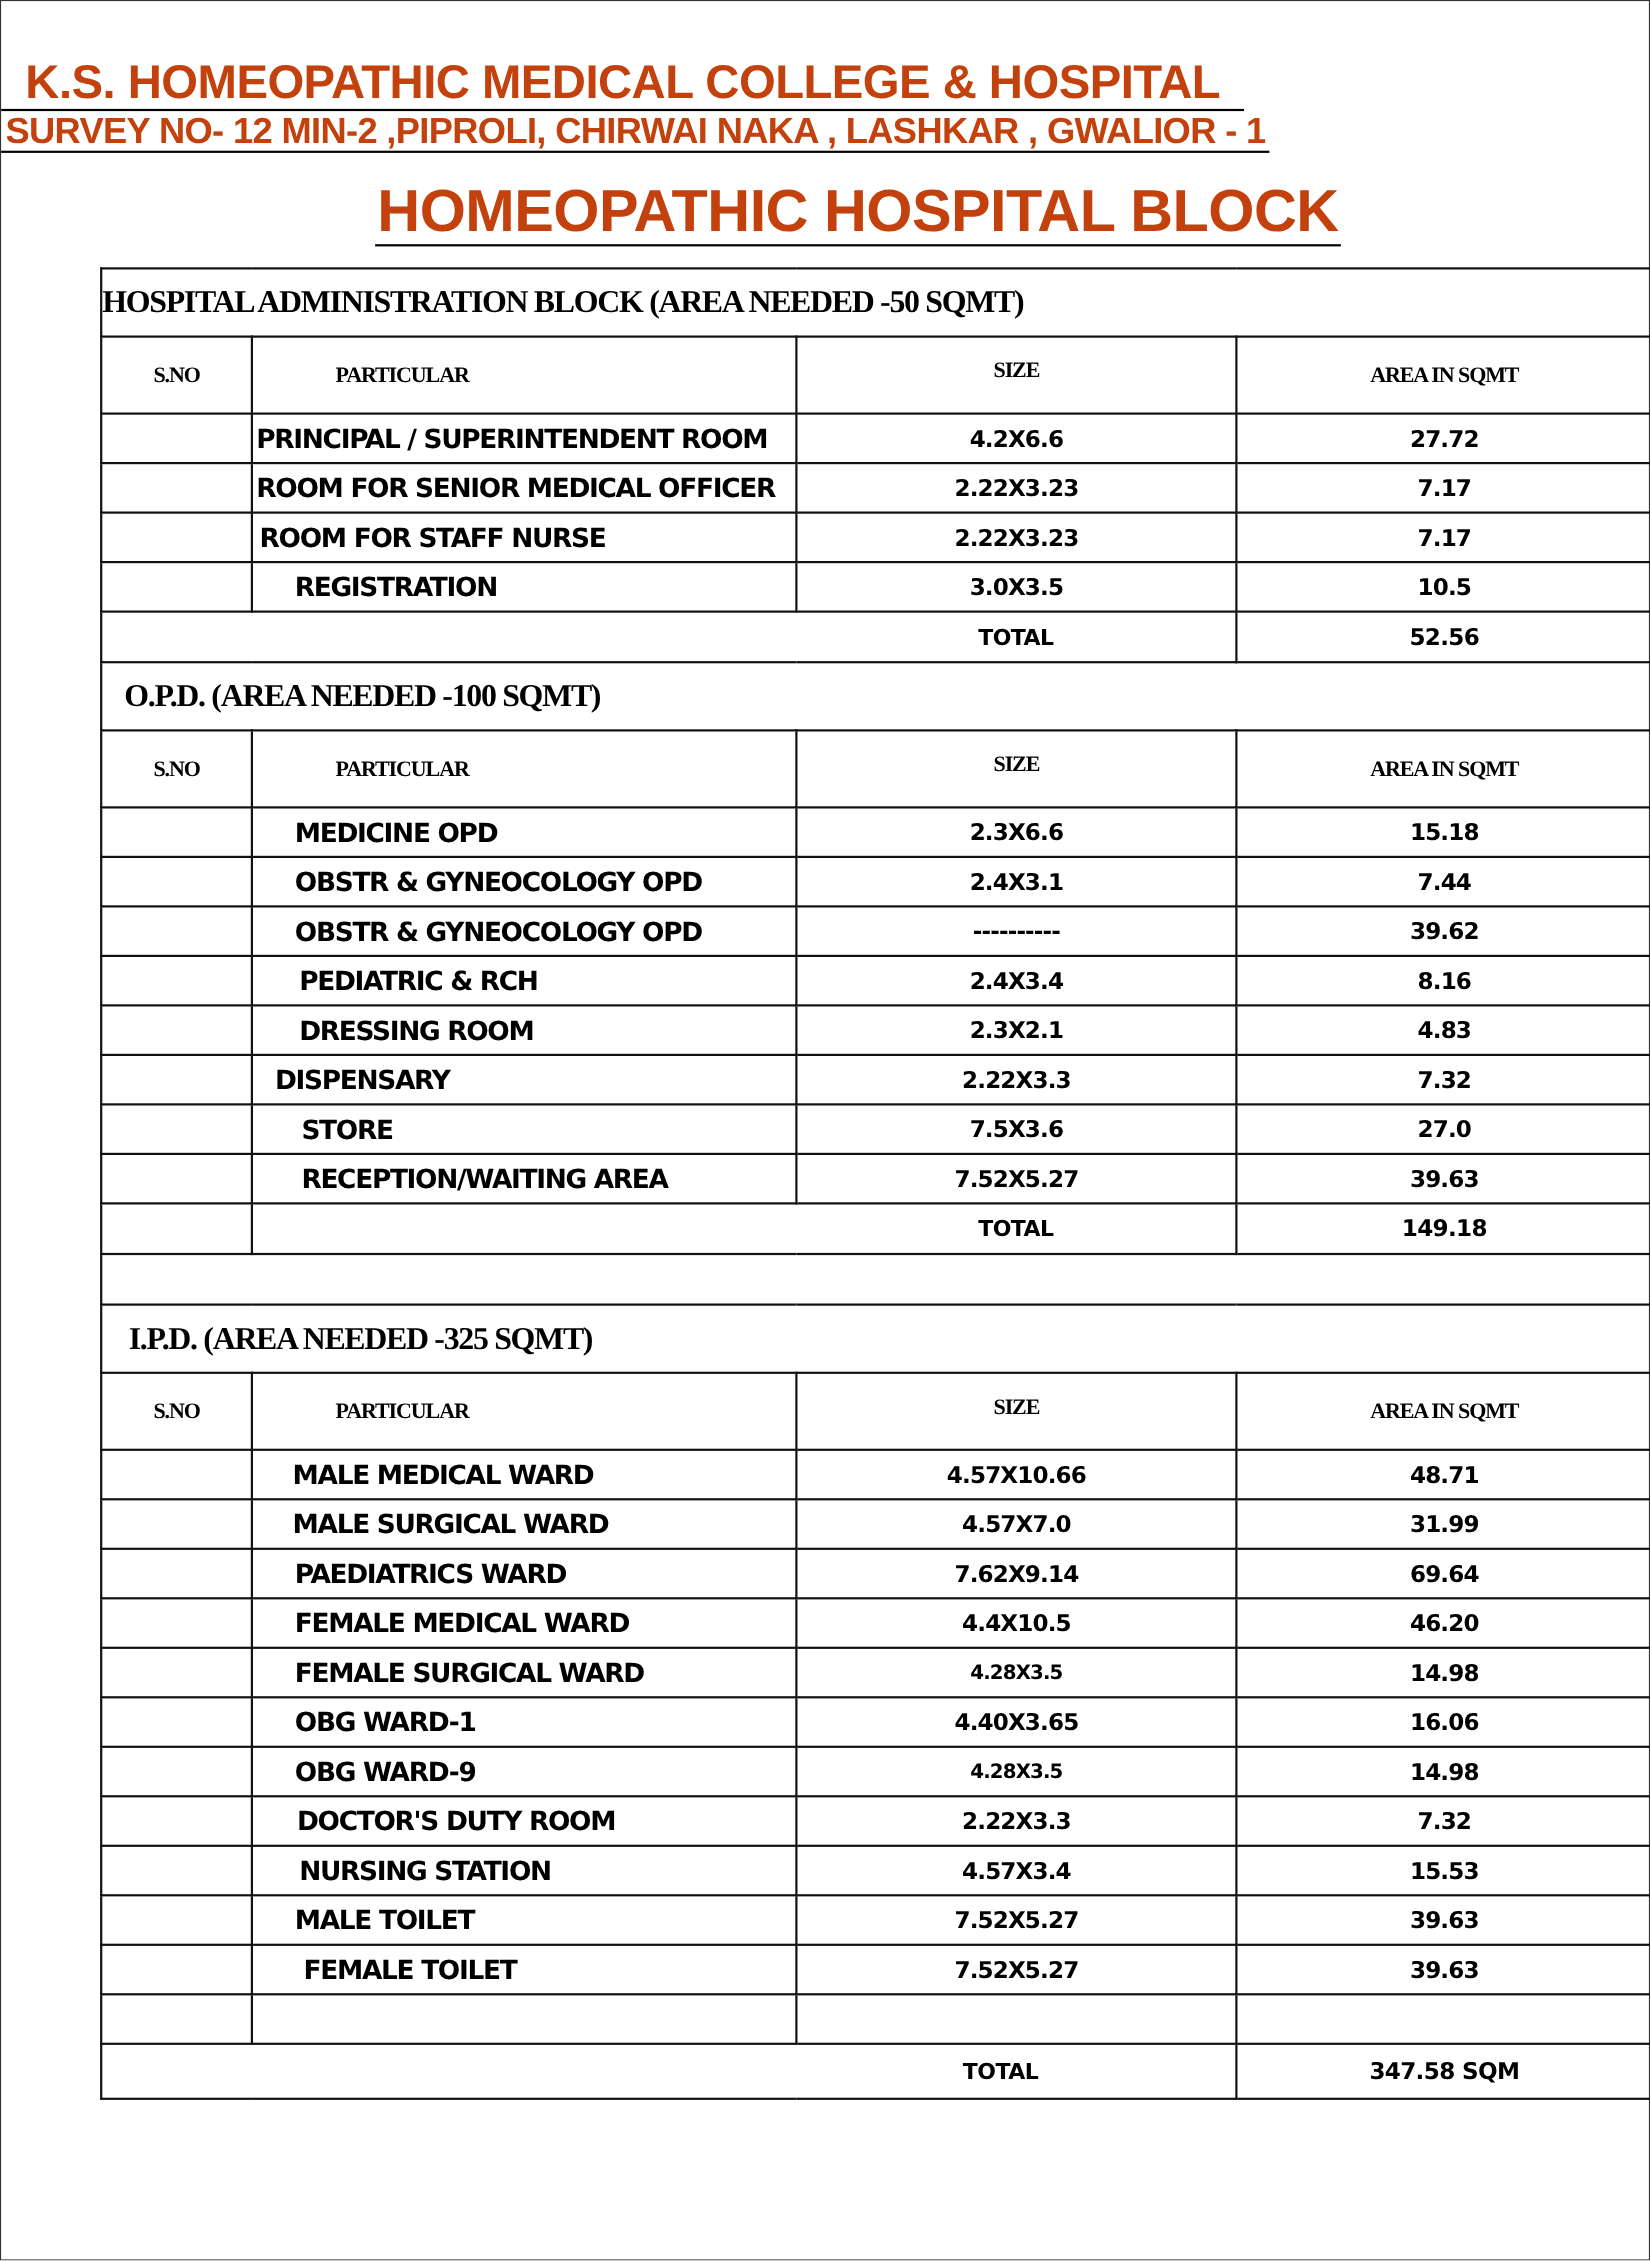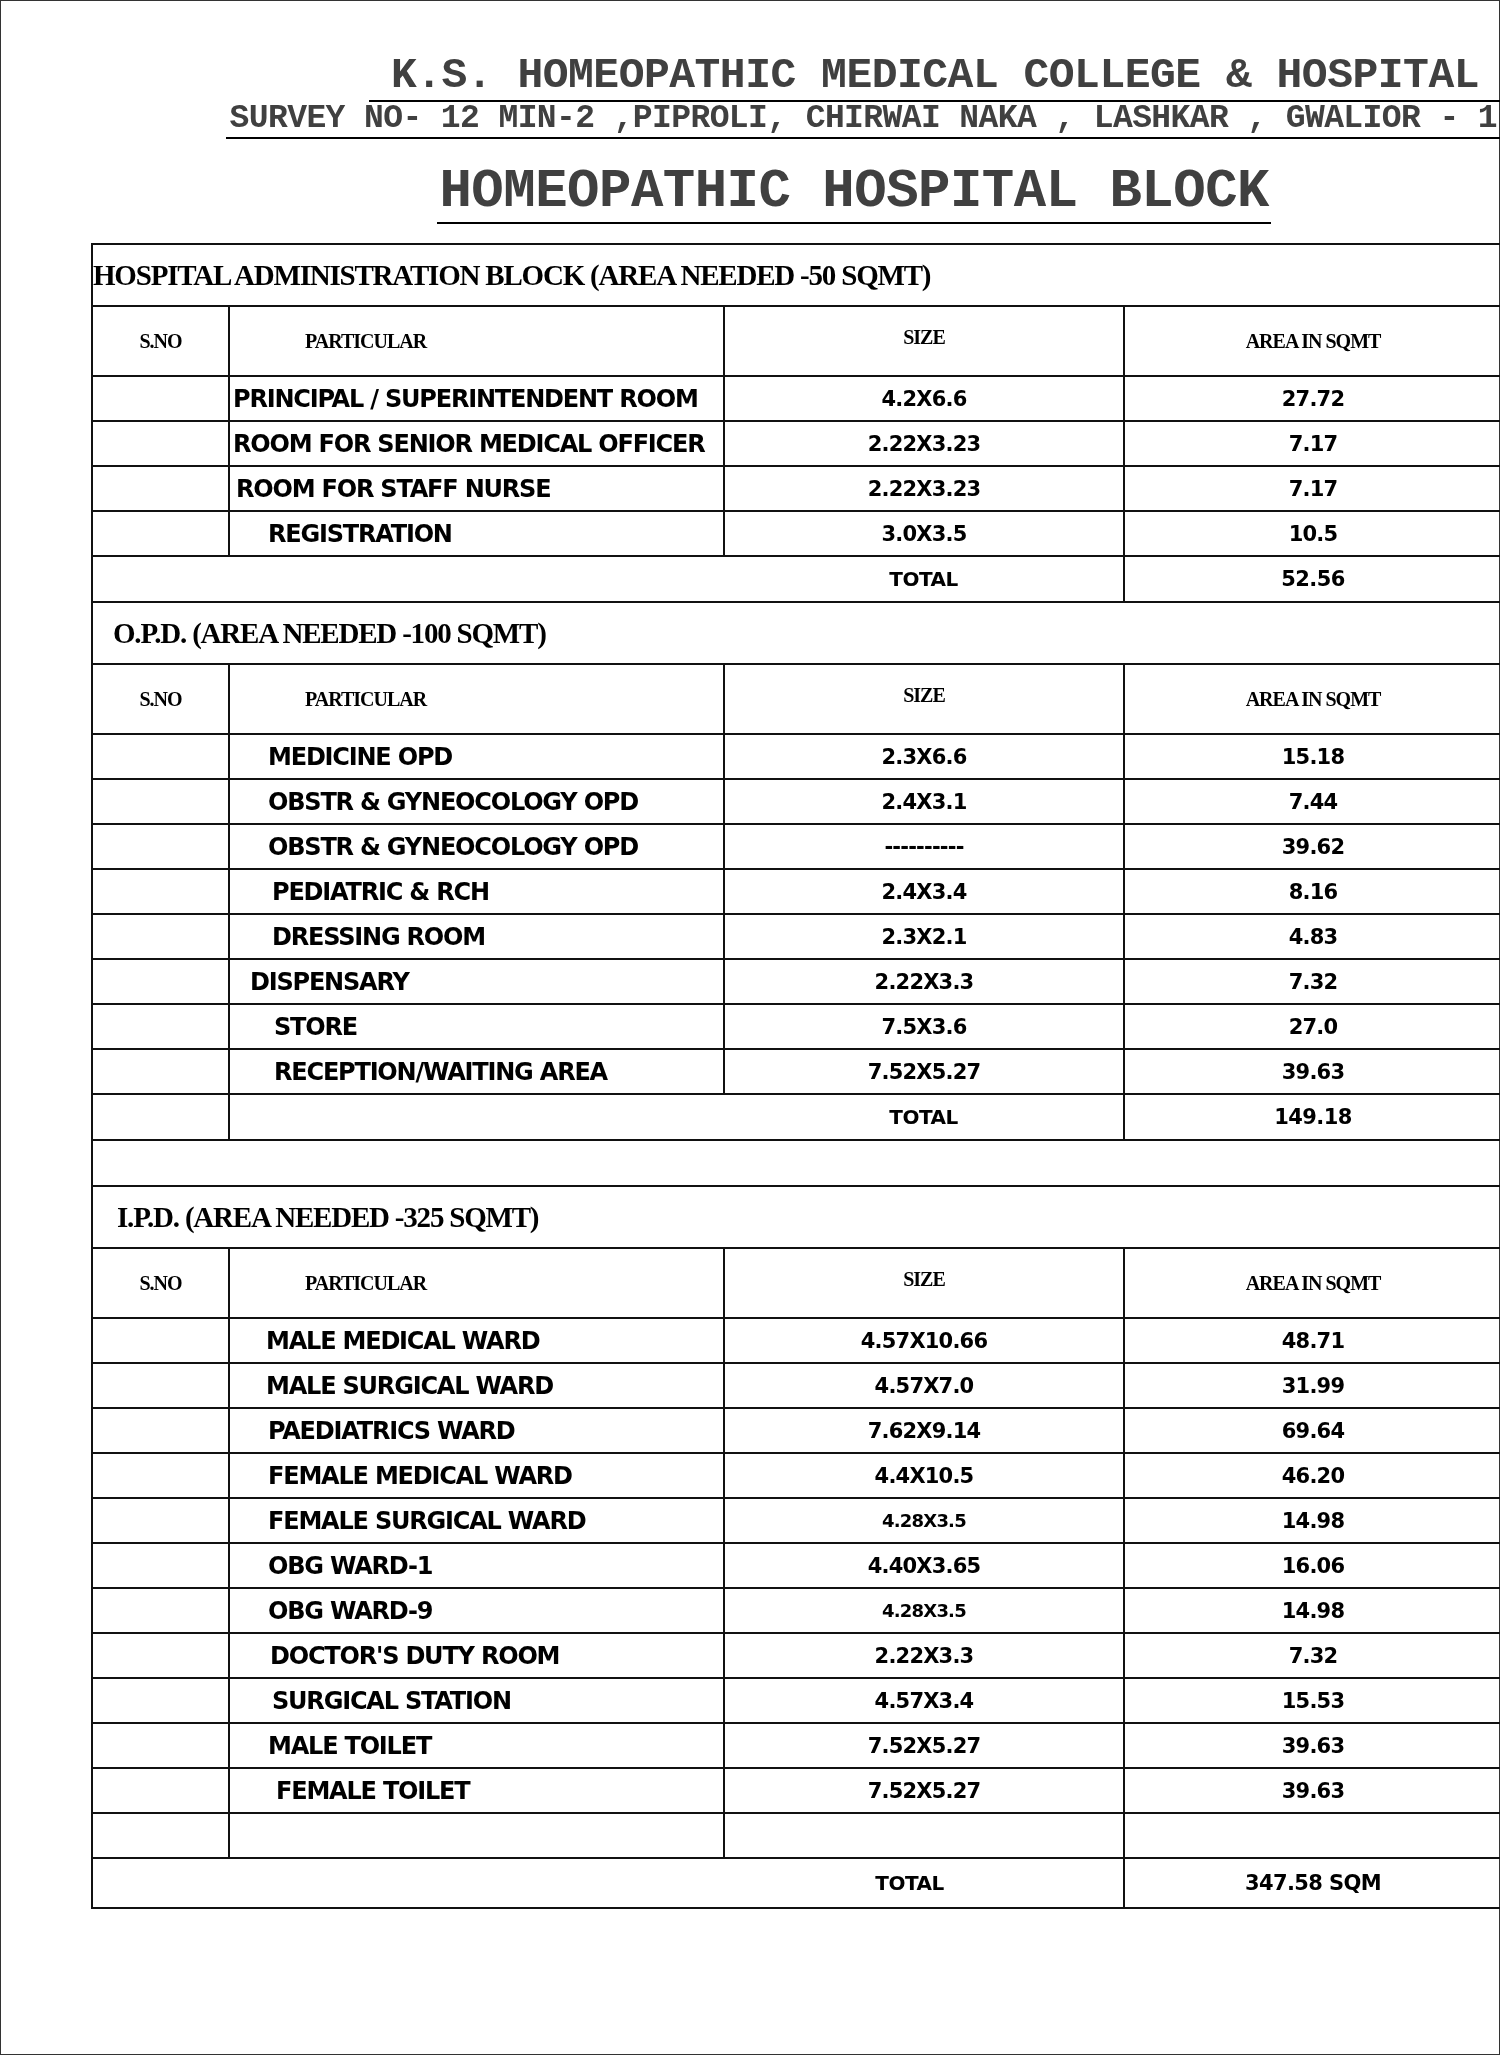--- a/index.html
+++ b/index.html
@@ -2,22 +2,22 @@
 <html><head>
 <meta charset="utf-8">
 <style>
   html, body { margin: 0; padding: 0; background: #ffffff; }
   body { width: 1500px; height: 2055px; position: relative; overflow: hidden; }
   .page {
     position: absolute; left: 0; top: 0; width: 1498px; height: 2053px;
     border: 1px solid #333; background: #fff;
   }
   .title1, .title2, .title3 {
-    position: absolute; font-family: Liberation Mono, monospace;
-    font-weight: bold; color: #404040; white-space: nowrap; text-align: right;
+    position: absolute; font-family: Liberation Sans, sans-serif;
+    font-weight: bold; color: #c2410c; white-space: nowrap; text-align: left;
   }
   .title1 {
     left: 0; width: 1500px; top: 50px; font-size: 43px; letter-spacing: -0.5px;
   }
   .title1 span, .title2 span, .title3 span { border-bottom: 2px solid #000; padding: 0 10px; }
   .title1 span { padding: 0 22px; }
   .title2 {
     left: 0; width: 1500px; top: 99px; font-size: 33px; letter-spacing: -0.6px;
   }
   .title2 span { padding: 0 4px; }
@@ -240,21 +240,21 @@
         <td class="area">14.98</td>
       </tr>
       <tr class="row">
         <td></td>
         <td class="part" style="padding-left:40px">DOCTOR'S DUTY ROOM</td>
         <td class="size">2.22X3.3</td>
         <td class="area">7.32</td>
       </tr>
       <tr class="row">
         <td></td>
-        <td class="part" style="padding-left:42px">SURGICAL STATION</td>
+        <td class="part" style="padding-left:42px">NURSING STATION</td>
         <td class="size">4.57X3.4</td>
         <td class="area">15.53</td>
       </tr>
       <tr class="row">
         <td></td>
         <td class="part" style="">MALE TOILET</td>
         <td class="size">7.52X5.27</td>
         <td class="area">39.63</td>
       </tr>
       <tr class="row">

